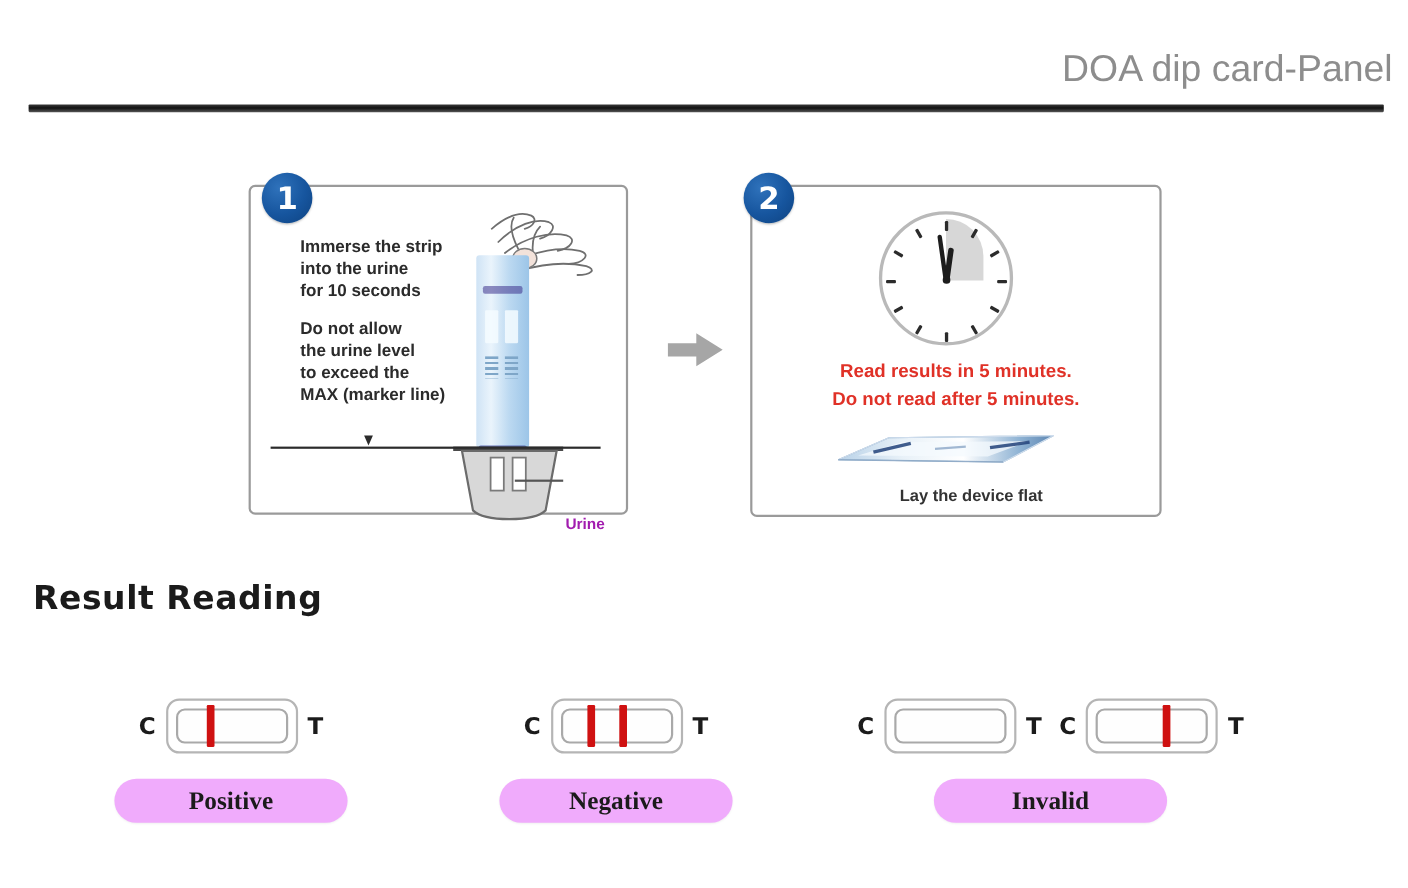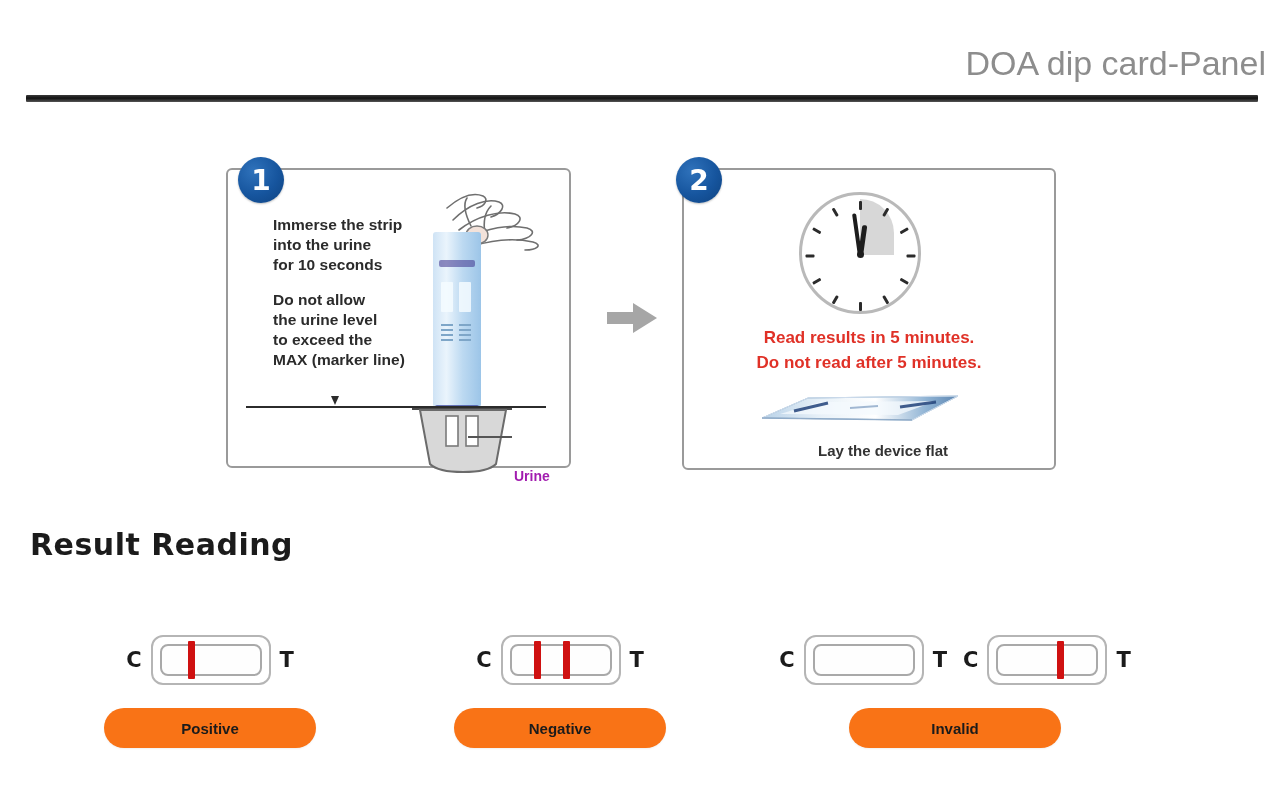--- a/index.html
+++ b/index.html
@@ -161,24 +161,24 @@
     position:absolute;left:7px;top:7px;right:7px;bottom:7px;
     border:2px solid #a9a9a9;border-radius:8px;background:#fefefe;box-sizing:border-box;
     overflow:visible;
   }
   .band{
     position:absolute;top:-5px;width:7px;height:calc(100% + 10px);
     background:#cf1111;border-radius:1px;
   }
   .pill{
     margin:18px auto 0 auto;
-    background:#f97316;border-radius:24px;
+    background:#f0abfc;border-radius:24px;
     height:40px;display:flex;align-items:center;justify-content:center;
-    font-size:15px;font-weight:bold;color:#1b1b1b;
-    font-family:Liberation Sans, sans-serif;
+    font-size:23px;font-weight:bold;color:#1b1b1b;
+    font-family:Liberation Serif, serif;
     box-shadow:0 1px 2px rgba(0,0,0,.06);
   }
   #pill-positive{width:212px;}
   #pill-negative{width:212px;}
   #pill-invalid{width:212px;margin-left:104px;}
   .cassette-pair{display:flex;align-items:center;justify-content:center;gap:16px;}
 </style>
 </head>
 <body>
 

